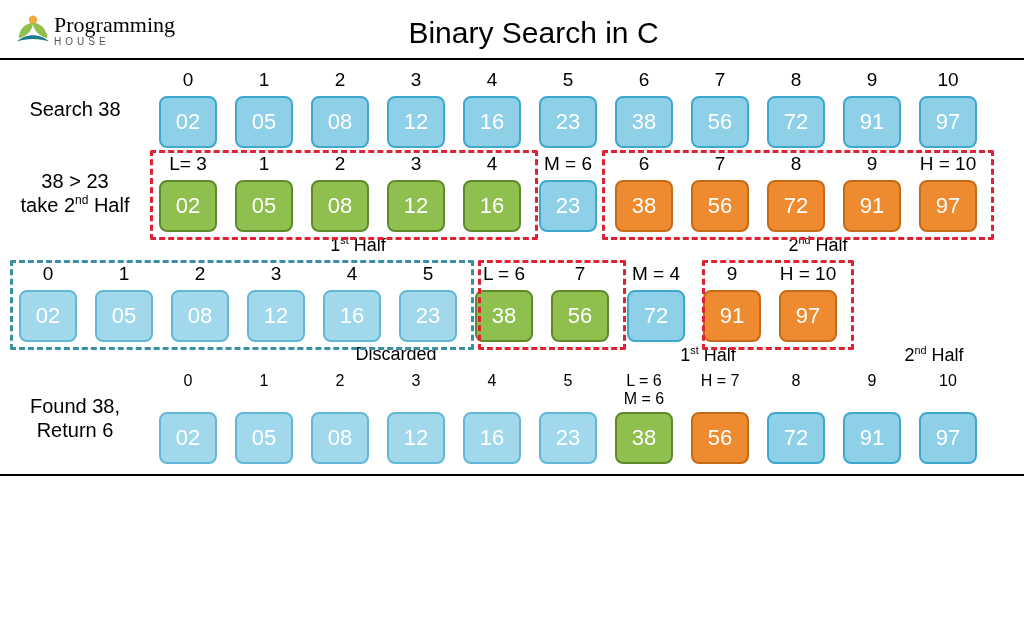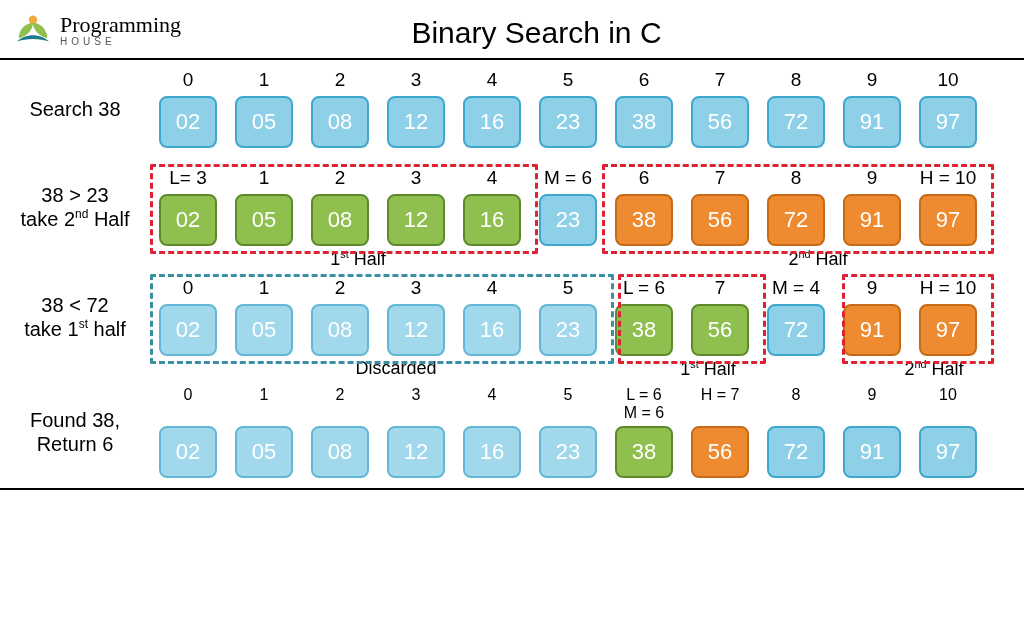--- a/index.html
+++ b/index.html
@@ -1,18 +1,18 @@
 <!DOCTYPE html>
 <html><head>
 <meta charset="utf-8">
 <style>
   * { box-sizing: border-box; margin: 0; padding: 0; }
   body { font-family: Arial, sans-serif; background: #fff; width: 1024px; height: 640px; overflow: hidden; }
   .header { display: flex; align-items: center; padding: 8px 12px; border-bottom: 2px solid #000; }
-  .logo { display: flex; align-items: center; gap: 6px; }
+  .logo { display: flex; align-items: center; }
   .logo-icon { width: 42px; height: 42px; }
   .logo-text { font-family: Georgia, serif; font-size: 22px; }
   .logo-sub { font-size: 10px; letter-spacing: 4px; color: #555; margin-top: -2px; }
   .title { flex: 1; text-align: center; font-size: 30px; font-weight: normal; margin-right: 120px; margin-top: 8px; }
   .diagram { padding: 10px 8px 6px 8px; border-bottom: 2px solid #000; position: relative; }
   .row { display: flex; align-items: center; margin-bottom: 4px; position: relative; }
   .row-label { width: 140px; text-align: center; font-size: 20px; line-height: 1.2; padding-right: 6px; }
   .cells-wrap { flex: 1; position: relative; }
   .cells { display: flex; gap: 12px; justify-content: flex-start; margin-left: 8px; }
   .col { width: 64px; display: flex; flex-direction: column; align-items: center; gap: 2px; }
@@ -94,21 +94,21 @@
             <div class="cell blue">91</div>
           </div>
           <div class="col">
             <div class="idx">10</div>
             <div class="cell blue">97</div>
           </div>
         </div>
       </div>
   </div>
 
-  <div class="row" style="margin-top:20px;">
+  <div class="row" style="margin-top:6px;">
     <div class="row-label">38 &gt; 23<br>take 2<sup>nd</sup> Half</div>
     <div class="cells-wrap">
       <div class="cells">
           <div class="col">
             <div class="idx">L= 3</div>
             <div class="cell green">02</div>
           </div>
           <div class="col">
             <div class="idx">1</div>
             <div class="cell green">05</div>
@@ -154,21 +154,20 @@
       <div class="dashbox" style="border-color:#d23; left:454px; top:-4px; width:392px; height:90px;"></div>
     </div>
   </div>
   <div class="caption-row">
     <span style="width:388px; margin-left:8px;">1<sup>st</sup> Half</span>
     <span style="width:76px;"></span>
     <span style="width:380px;">2<sup>nd</sup> Half</span>
   </div>
 
   <div class="row" style="margin-top:8px;">
-    <div class="row-label">38 &lt; 72<br>take 1<sup>st</sup> half</div>
     <div class="cells-wrap">
       <div class="cells">
           <div class="col">
             <div class="idx">0</div>
             <div class="cell blue2">02</div>
           </div>
           <div class="col">
             <div class="idx">1</div>
             <div class="cell blue2">05</div>
           </div>

